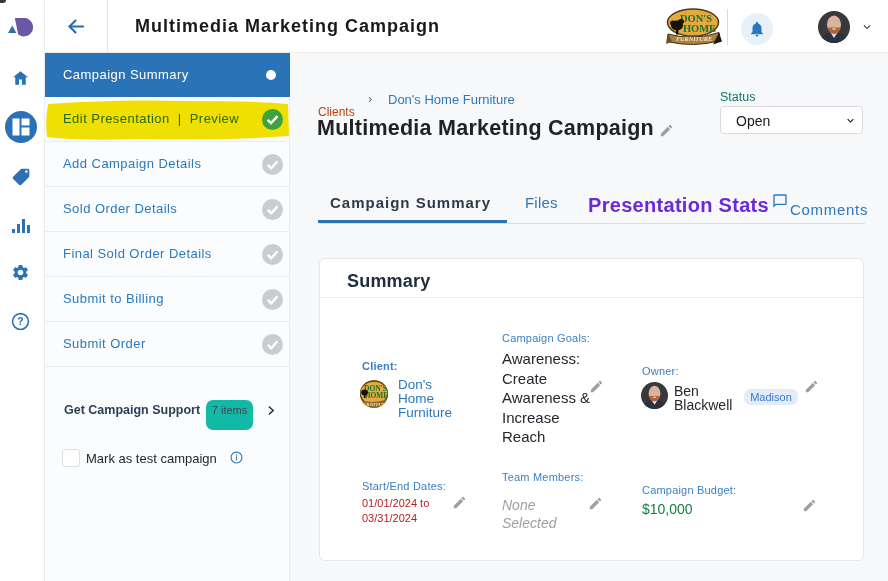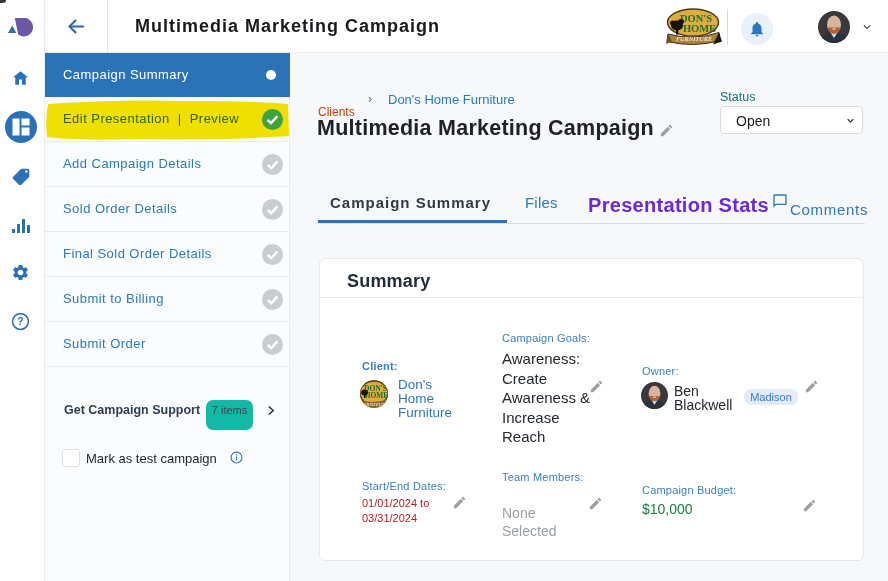--- a/index.html
+++ b/index.html
@@ -273,21 +273,21 @@
         <path fill="#9aa0a6" d="M3 17.25V21h3.75L17.81 9.94l-3.75-3.75L3 17.25zM20.71 7.04c.39-.39.39-1.02 0-1.41l-2.34-2.34c-.39-.39-1.02-.39-1.41 0l-1.83 1.83 3.75 3.75 1.83-1.83z"></path>
       </svg>
 
     <div class="lbl" style="left:42px;top:221px;">Start/End Dates:</div>
     <div class="abs" style="left:42px;top:237px;width:100px;font-size:11px;line-height:15px;color:#b91c1c;">01/01/2024 to 03/31/2024</div>
     <svg class="pencil" style="left:132px;top:236px" viewBox="0 0 24 24">
         <path fill="#9aa0a6" d="M3 17.25V21h3.75L17.81 9.94l-3.75-3.75L3 17.25zM20.71 7.04c.39-.39.39-1.02 0-1.41l-2.34-2.34c-.39-.39-1.02-.39-1.41 0l-1.83 1.83 3.75 3.75 1.83-1.83z"></path>
       </svg>
 
     <div class="lbl" style="left:182px;top:212px;">Team Members:</div>
-    <div class="abs" style="left:182px;top:237px;width:70px;font-size:14px;line-height:18px;color:#9aa0a6;margin-top:8px;">None Selected</div>
+    <div class="abs" style="left:182px;top:237px;width:70px;font-size:14px;line-height:18px;color:#9aa0a6;font-style:italic;">None Selected</div>
     <svg class="pencil" style="left:268px;top:237px" viewBox="0 0 24 24">
         <path fill="#9aa0a6" d="M3 17.25V21h3.75L17.81 9.94l-3.75-3.75L3 17.25zM20.71 7.04c.39-.39.39-1.02 0-1.41l-2.34-2.34c-.39-.39-1.02-.39-1.41 0l-1.83 1.83 3.75 3.75 1.83-1.83z"></path>
       </svg>
 
     <div class="lbl" style="left:322px;top:225px;">Campaign Budget:</div>
     <div class="abs" style="left:322px;top:242px;font-size:14px;color:#15803d;">$10,000</div>
     <svg class="pencil" style="left:482px;top:239px" viewBox="0 0 24 24">
         <path fill="#9aa0a6" d="M3 17.25V21h3.75L17.81 9.94l-3.75-3.75L3 17.25zM20.71 7.04c.39-.39.39-1.02 0-1.41l-2.34-2.34c-.39-.39-1.02-.39-1.41 0l-1.83 1.83 3.75 3.75 1.83-1.83z"></path>
       </svg>
   </div>

